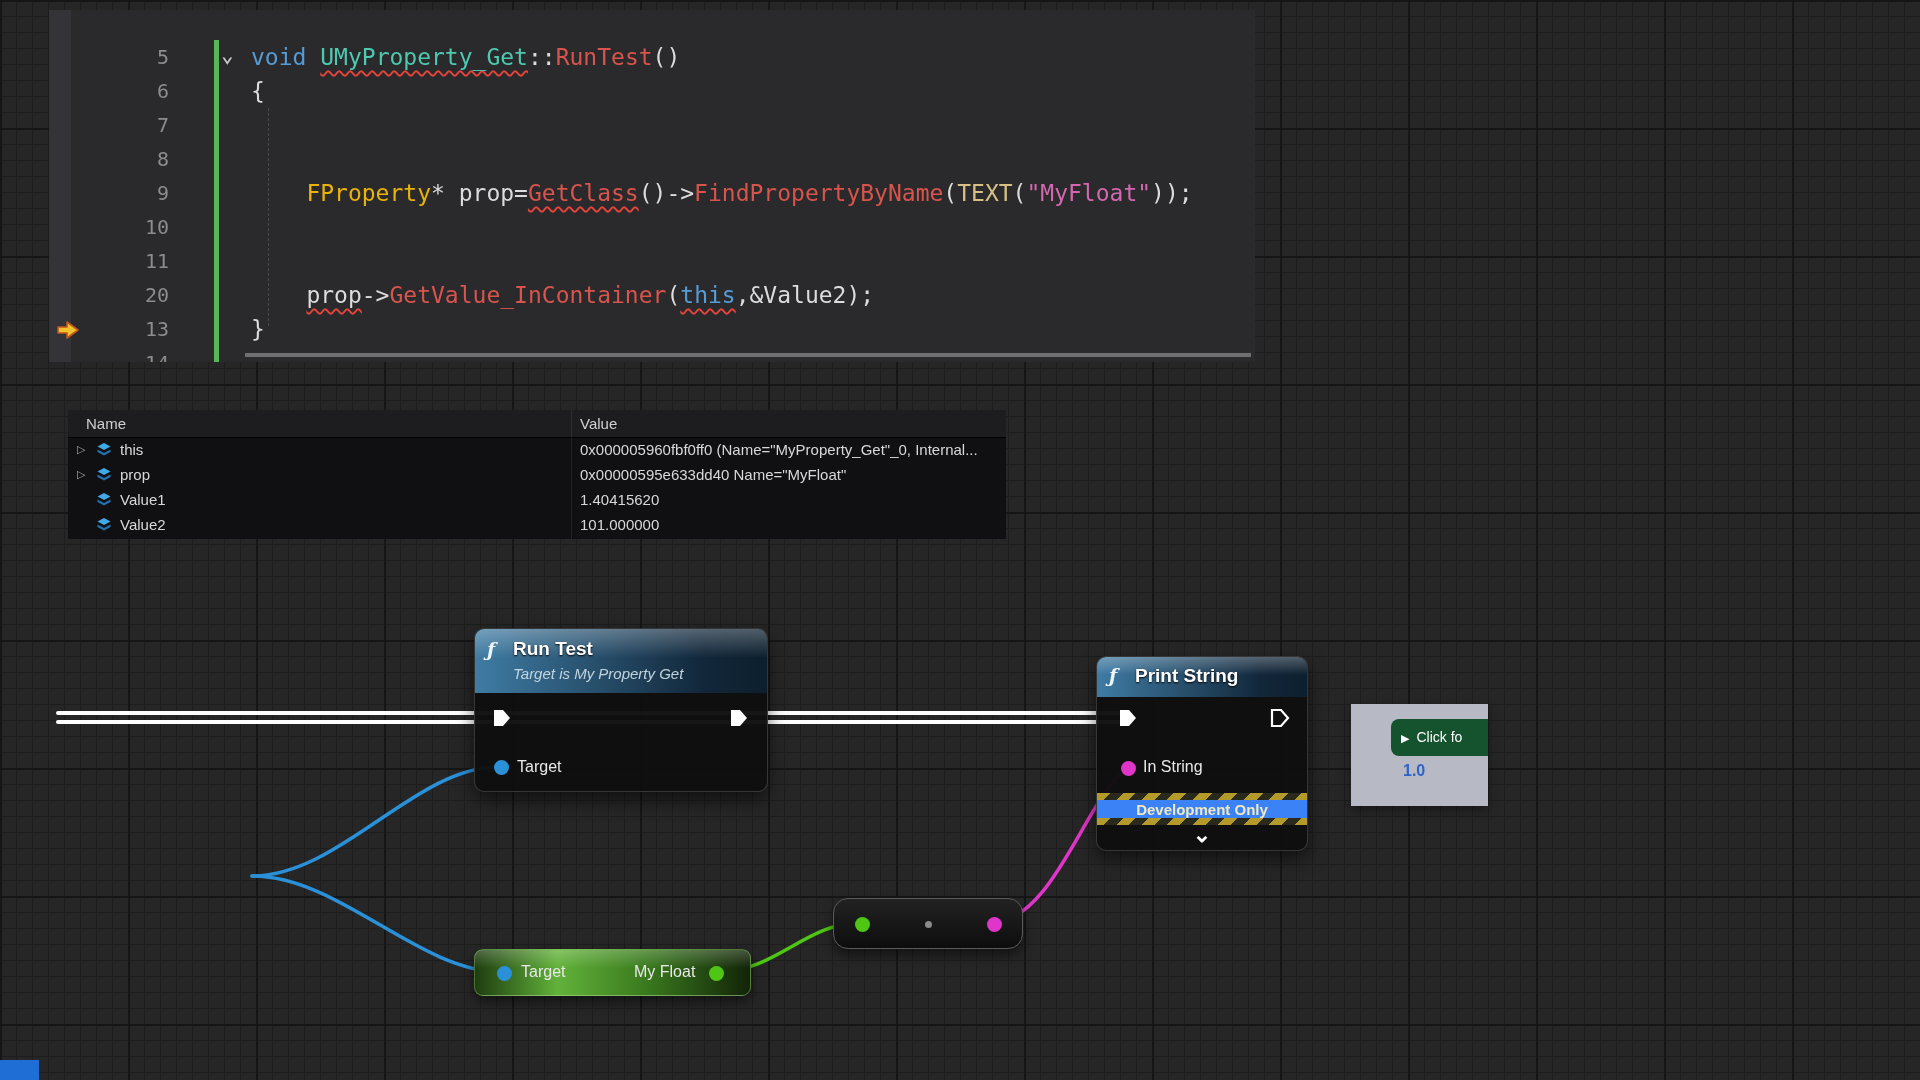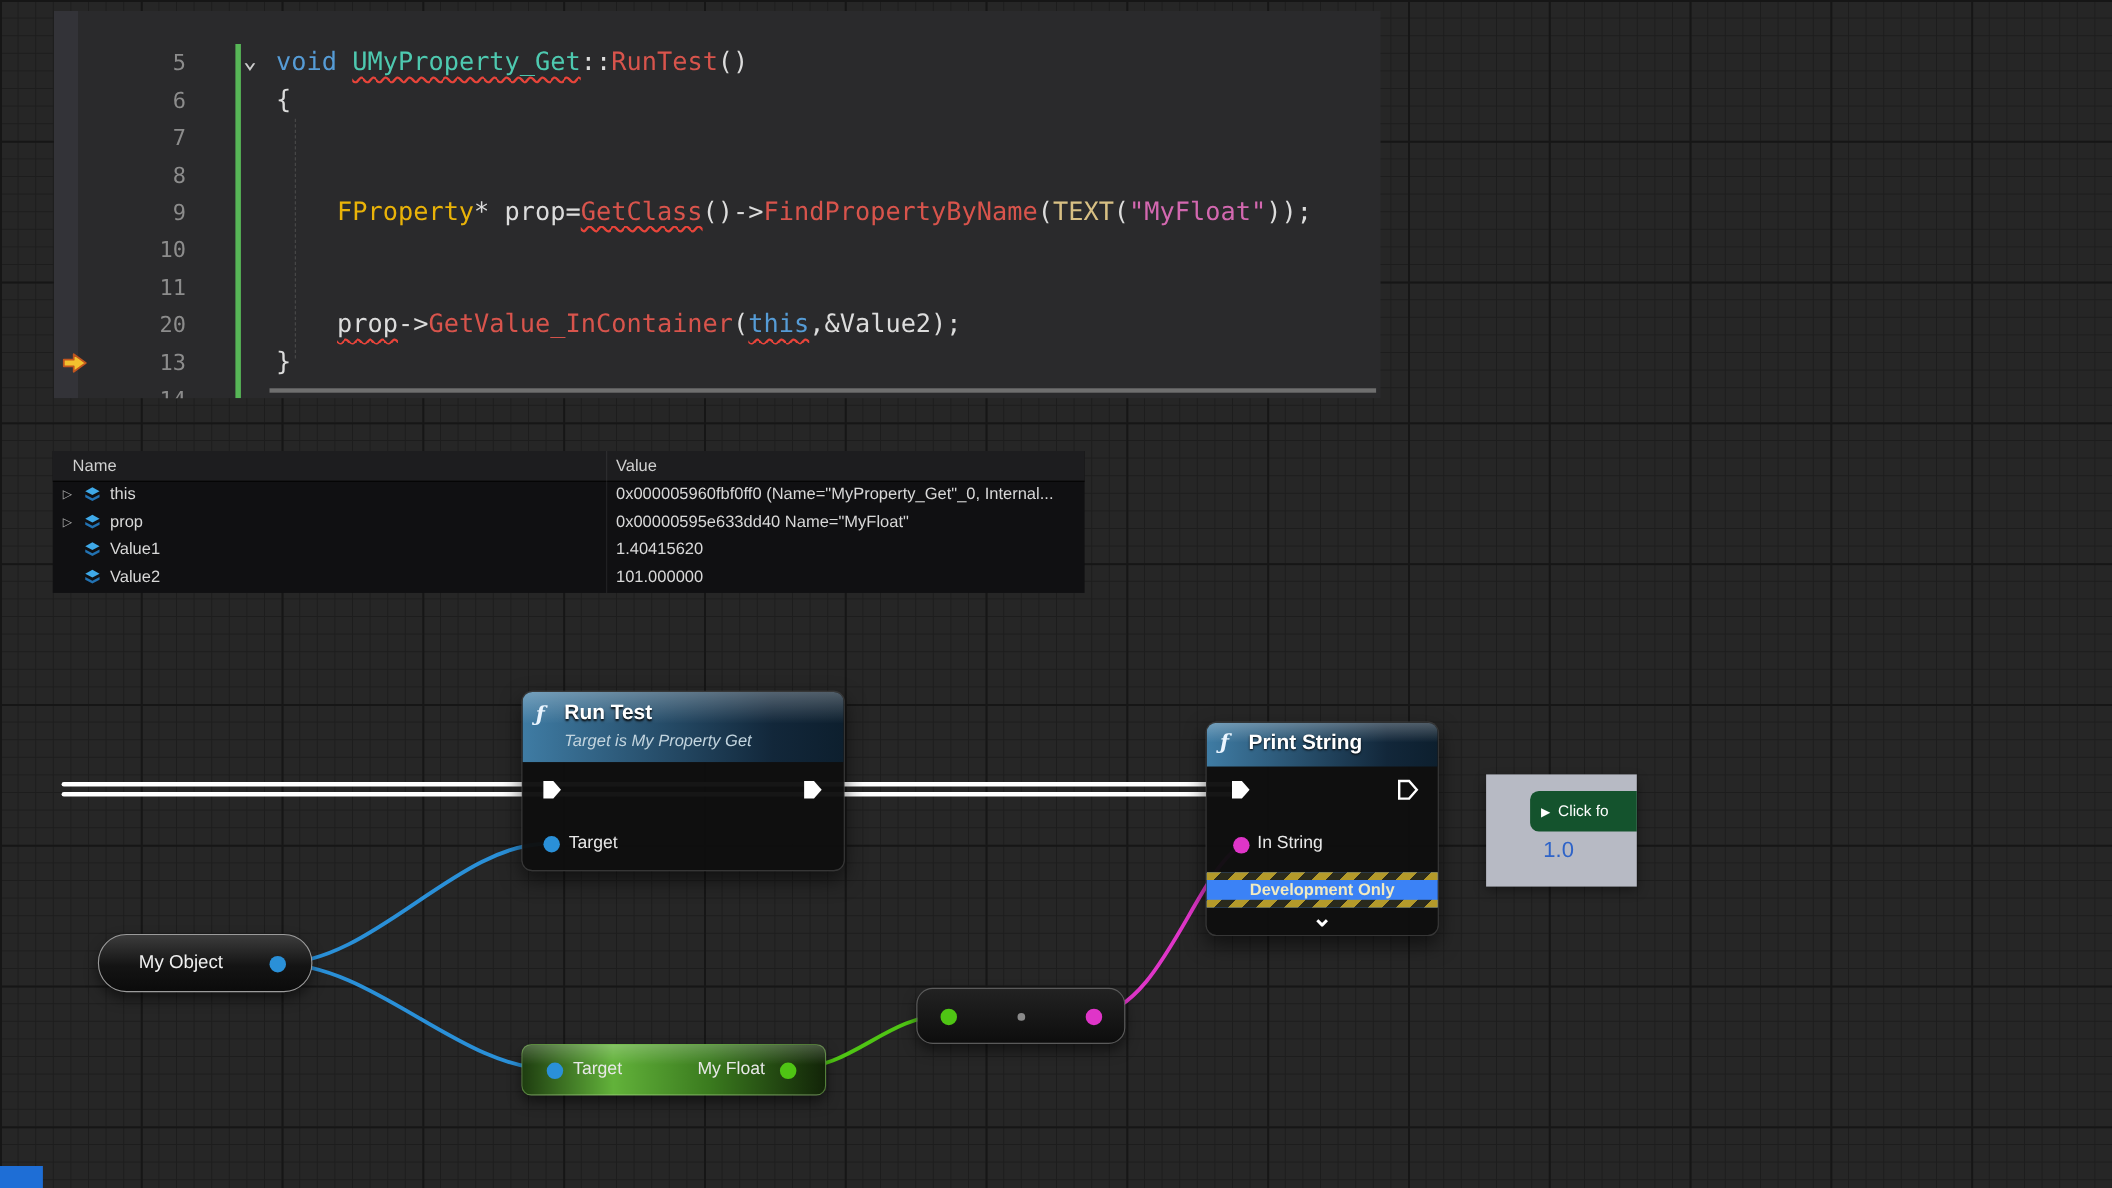--- a/index.html
+++ b/index.html
@@ -84,21 +84,21 @@
   .conv .pin.green{left:21px;top:18px}
   .conv .cdot{position:absolute;left:91px;top:22px;width:7px;height:7px;border-radius:50%;background:#8a8a8a}
   .conv .pin.pink{left:153px;top:18px}
 
   
   .dtooltip{position:absolute;left:1351px;top:704px;width:137px;height:102px;z-index:3;
     background:#b7bac4;overflow:hidden;box-shadow:0 4px 10px rgba(0,0,0,.4)}
   .dtooltip .btn{position:absolute;left:40px;top:15px;width:110px;height:37px;border-radius:8px;
     background:#14532d;color:#fff;font-size:14px;line-height:37px;padding-left:10px;white-space:nowrap}
   .dtooltip .btn .play{font-size:11px;margin-right:7px}
-  .dtooltip .dval{position:absolute;left:52px;top:58px;color:#2e63c8;font-weight:normal;font-size:20px}
+  .dtooltip .dval{position:absolute;left:52px;top:58px;color:#2e63c8;font-weight:bold;font-size:16px}
 
   
   .editor{position:absolute;left:49px;top:10px;width:1206px;height:352px;z-index:5;overflow:hidden;
     background:#2a2a2c;font-family:"DejaVu Sans Mono",monospace}
   .bpmargin{position:absolute;left:0;top:0;bottom:0;width:22px;background:#333338}
   .greenbar{position:absolute;left:165px;top:30px;bottom:0;width:5px;background:#57b657}
   .indent-guide{position:absolute;left:219px;top:98px;height:218px;border-left:1px dashed #4a4a4a}
   .hscroll{position:absolute;left:196px;right:4px;bottom:5px;height:4px;background:#6f6f6f}
   .crow{position:absolute;left:0;width:100%;height:34px;line-height:34px}
   .lnum{position:absolute;left:40px;width:80px;text-align:right;color:#8c8c8c;font-size:20px}
@@ -110,21 +110,21 @@
   .tk-fn{color:#d8544c}
   .tk-macro{color:#d8c084}
   .tk-str{color:#d368b0}
   .tk-num{color:#d19a66}
   .tk-pl{color:#dcdcdc}
   .sq{text-decoration-line:underline;text-decoration-style:wavy;text-decoration-color:#e8443a;
       text-decoration-thickness:1.5px;text-underline-offset:5px}
   .exec-arrow{position:absolute;left:6px;top:309px;width:26px;height:22px}
 
   
-  .watch{position:absolute;left:48px;top:410px;width:938px;height:129px;z-index:5;
+  .watch{position:absolute;left:68px;top:410px;width:938px;height:129px;z-index:5;
     background:#101012;color:#d8d8d8;font-size:15px}
   .whead{position:relative;height:28px;background:#1d1d1f;border-bottom:1px solid #000}
   .whead .col-name{position:absolute;left:18px;top:5px;color:#d0d0d0}
   .whead .col-value{position:absolute;left:512px;top:5px;color:#d0d0d0}
   .vdiv{position:absolute;left:503px;top:0;bottom:0;width:1px;background:rgba(255,255,255,.08)}
   .wrow{position:relative;height:25px}
   .wexp{position:absolute;left:9px;top:5px;font-size:11px;color:#b0b0b0}
   .wicon{position:absolute;left:28px;top:4px;width:16px;height:16px}
   .wname{position:absolute;left:52px;top:3px}
   .wval{position:absolute;left:512px;top:3px;white-space:nowrap}
@@ -173,24 +173,20 @@
       <polygon points="3,3 12,3 19,11 12,19 3,19" fill="none" stroke="#ffffff" stroke-width="2.2"></polygon>
     </svg>
     <div class="pin pink" style="left:24px;top:104px"></div>
     <span class="pinlabel" style="left:46px;top:101px">In String</span>
     <div class="devbanner">
       <span>Development Only</span>
     </div>
     <div class="ncollapse">⌄</div>
   </div>
 
-  <div class="myobject">
-    <span class="vlabel">My Object</span>
-    <div class="pin blue"></div>
-  </div>
 
   <div class="getter">
     <div class="pin blue"></div>
     <span class="pinlabel t-label">Target</span>
     <span class="pinlabel f-label">My Float</span>
     <div class="pin green"></div>
   </div>
 
   <div class="conv">
     <div class="pin green"></div>

